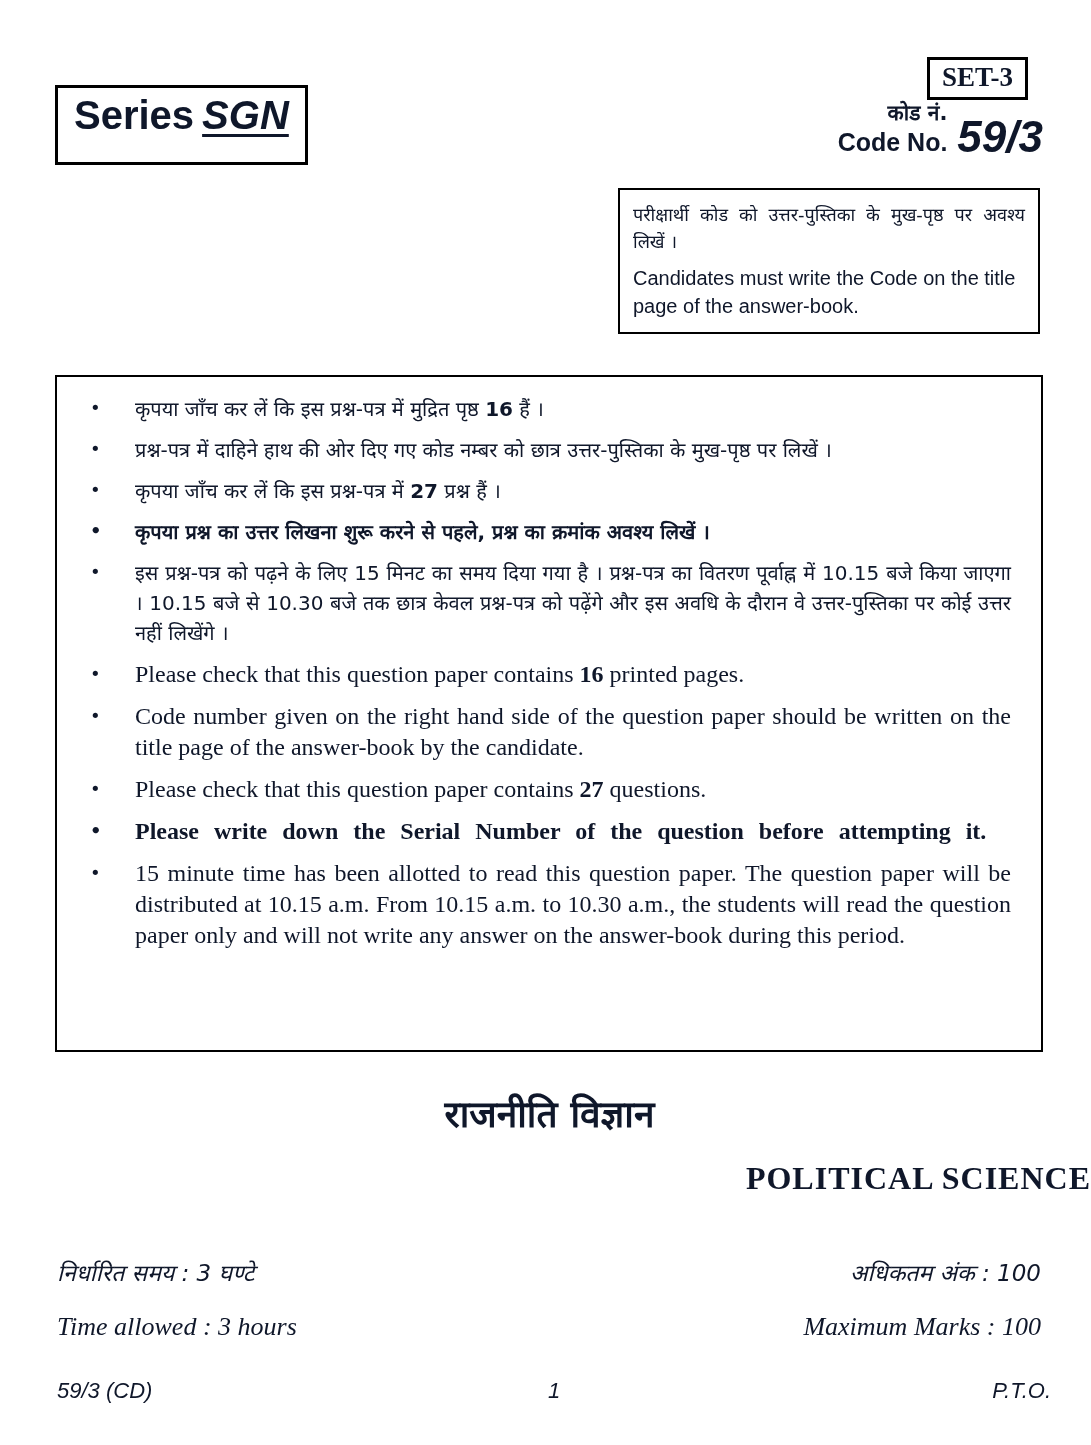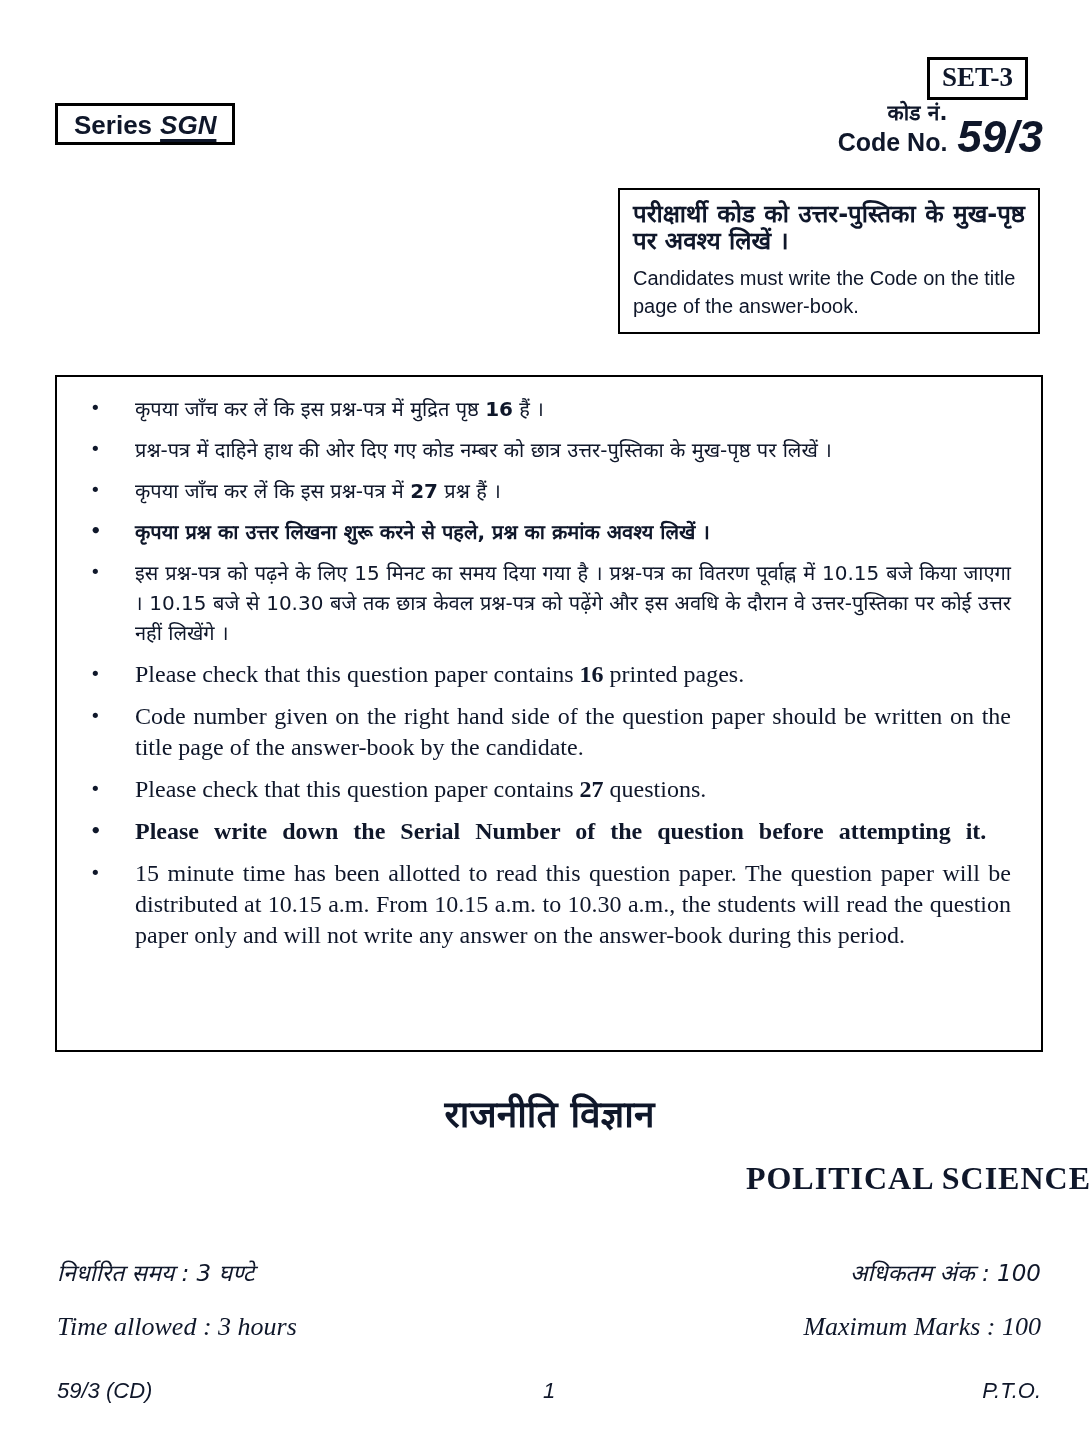--- a/index.html
+++ b/index.html
@@ -11,24 +11,24 @@
     overflow:hidden;
   }
   
   .set-box{
     position:absolute;top:57px;left:927px;
     border:3px solid #000;padding:3px 12px 4px;
     font-family:"Liberation Serif", serif;
     font-weight:bold;font-size:27px;line-height:1.1;
   }
   .series-box{
-    position:absolute;top:103px;left:55px;
-    border:3px solid #000;padding:5px 16px 2px;
+    position:absolute;top:85px;left:55px;
+    border:3px solid #000;padding:5px 16px 25px;
     font-family:"Liberation Sans", sans-serif;
-    font-weight:bold;font-size:26px;line-height:1.1;
+    font-weight:bold;font-size:40px;line-height:1.1;
     white-space:nowrap;
   }
   .series-value{
     font-style:italic;
     text-decoration:underline;
     text-decoration-thickness:3px;
     text-underline-offset:5px;
     margin-left:8px;
   }
   .code-block{
@@ -61,21 +61,21 @@
   .roll-cell:last-child{border-right:none;}
   
   .notice-box{
     position:absolute;left:618px;top:188px;width:422px;
     box-sizing:border-box;border:2px solid #000;
     padding:11px 13px 12px;
   }
   .notice-hi{
     margin:0 0 9px;
     font-family:"DejaVu Sans", sans-serif;
-    font-size:24px;line-height:27px;text-align:justify;font-weight:bold;
+    font-size:18px;line-height:27px;text-align:justify;
   }
   .notice-en{
     margin:0;
     font-family:"Liberation Sans", sans-serif;
     font-size:20px;line-height:28px;
   }
   
   .instructions-box{
     position:absolute;left:55px;top:375px;width:988px;min-height:677px;
     box-sizing:border-box;border:2px solid #000;
@@ -111,21 +111,21 @@
     text-align:right;
     font-family:"Liberation Serif", serif;
     font-weight:bold;font-size:32px;letter-spacing:1px;
   }
   
   .meta-row{position:absolute;left:57px;right:50px;display:flex;justify-content:space-between;}
   .meta-row.hi{top:1256px;font-family:"DejaVu Sans", sans-serif;font-style:italic;font-size:23px;}
   .meta-row.en{top:1312px;font-family:"Liberation Serif", serif;font-style:italic;font-size:26px;}
   
   .footer{
-    position:absolute;top:1378px;left:57px;right:50px;
+    position:absolute;top:1378px;left:57px;right:40px;
     font-family:"Liberation Sans", sans-serif;
     font-style:italic;font-size:22px;
   }
   .footer-center{position:absolute;left:50%;transform:translateX(-50%);}
   .footer-right{position:absolute;right:0;}
 </style>
 </head>
 <body>
 
 <div class="page">

